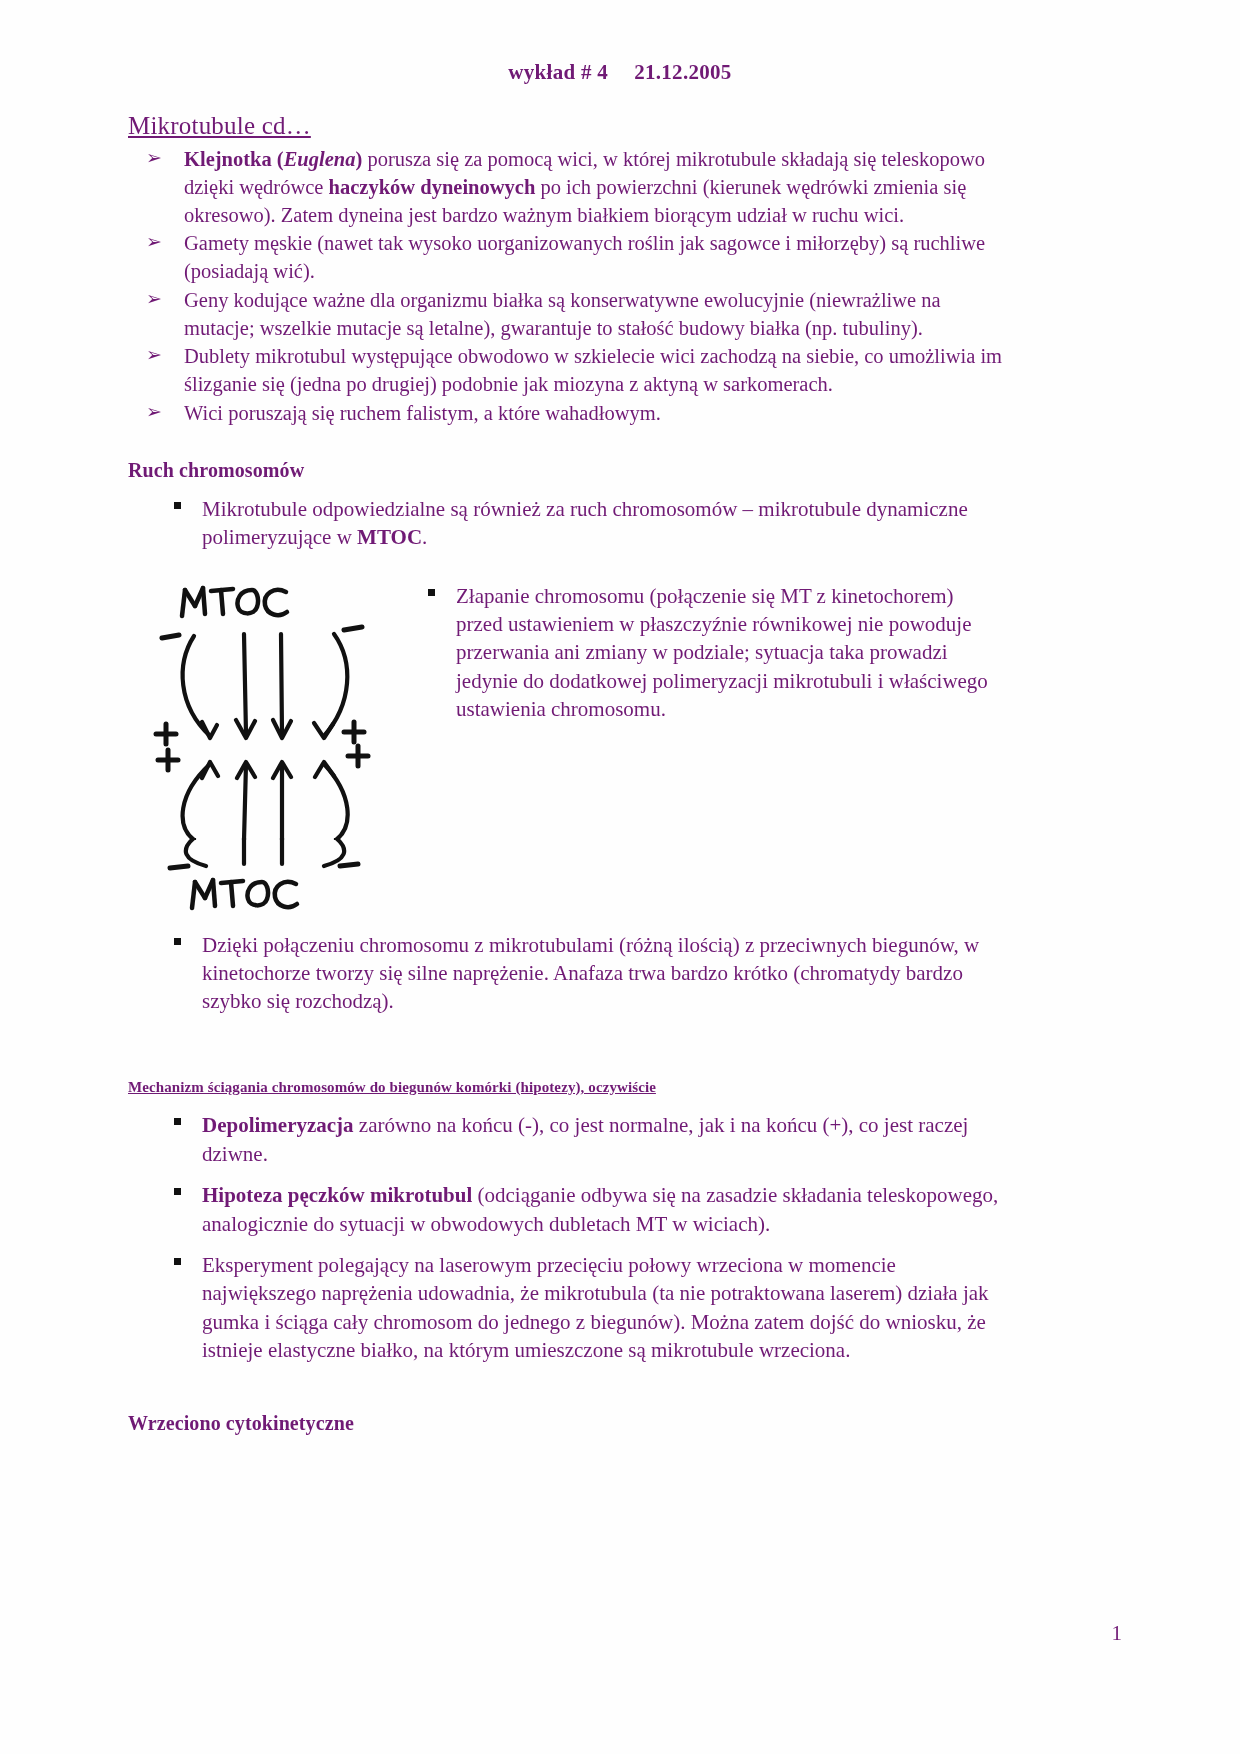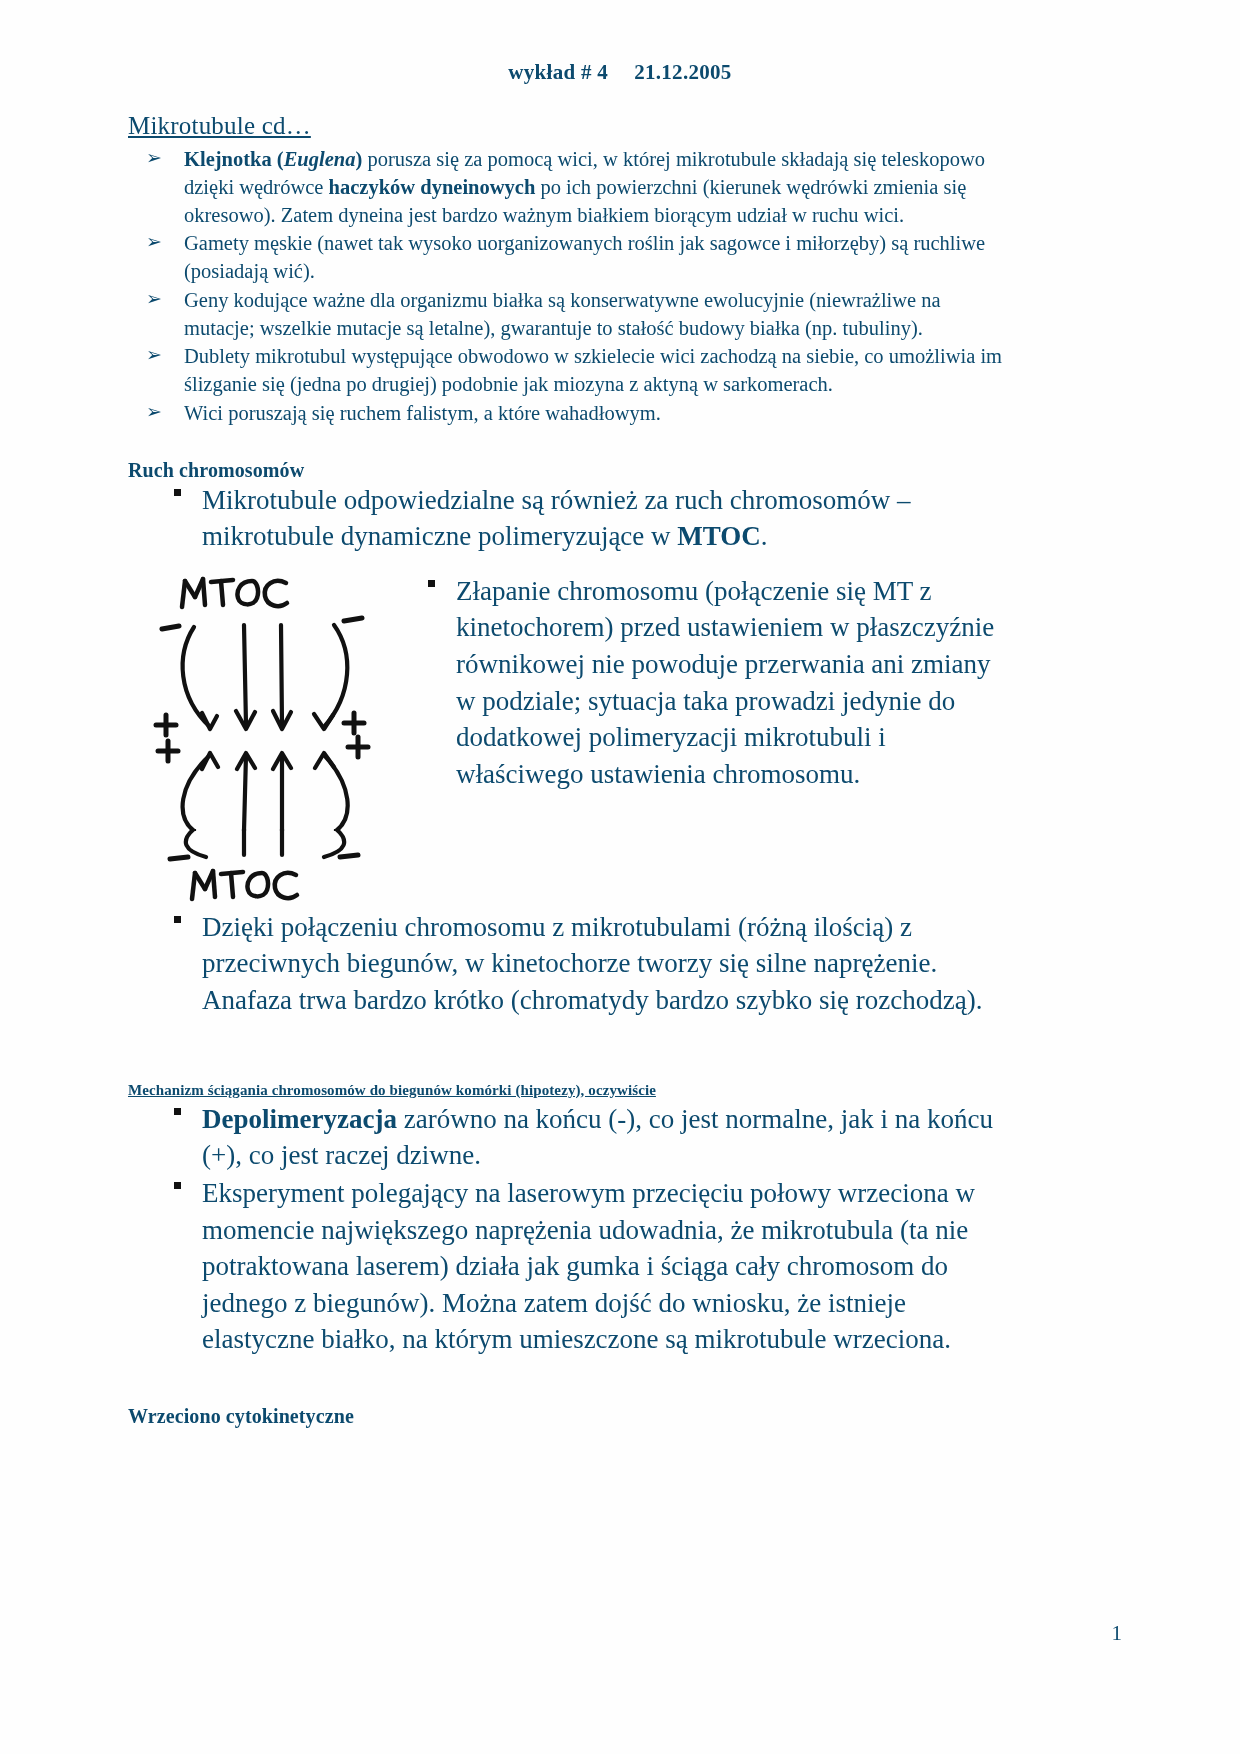--- a/index.html
+++ b/index.html
@@ -7,21 +7,21 @@
     margin: 0;
     padding: 0;
     background: #ffffff;
   }
   .page {
     position: relative;
     width: 1240px;
     height: 1754px;
     background: #fefefe;
     font-family: "Liberation Serif", "DejaVu Serif", serif;
-    color: #0c4a6e;
+    color: #701a75;
     overflow: hidden;
     box-sizing: border-box;
   }
 
   
   .doc-header {
     position: absolute;
     top: 60px;
     left: 0;
     width: 100%;
@@ -87,22 +87,23 @@
     top: -1px;
     font-size: 19px;
     font-weight: bold;
     font-family: "DejaVu Sans", sans-serif;
   }
 
   ul.lvl-square > li {
     position: relative;
     padding-left: 74px;
     margin-bottom: 1px;
-    font-size: 27px;
+    font-size: 21px;
     line-height: 1.355;
+    margin-top: 13px;
   }
   ul.lvl-square > li .bullet-glyph {
     position: absolute;
     left: 46px;
     top: 7px;
     width: 7px;
     height: 7px;
     background: #111;
   }
 
@@ -289,21 +290,21 @@
 
     <div class="spacer-xl"></div>
 
     
     <div>
       <div class="head-wide">
         <span>Mechanizm ściągania chromosomów do biegunów komórki (hipotezy), oczywiście</span><br>
       </div>
       <ul class="lvl-square" id="mech-list">
           <li><span class="bullet-glyph"></span><span><b>Depolimeryzacja</b><span> zarówno na końcu (-), co jest normalne, jak i na końcu (+), co jest raczej dziwne.</span></span></li>
-          <li><span class="bullet-glyph"></span></li>
+          <li><span class="bullet-glyph"></span><span><b>Hipoteza pęczków mikrotubul</b><span> (odciąganie odbywa się na zasadzie składania teleskopowego, analogicznie do sytuacji w obwodowych dubletach MT w wiciach).</span></span></li>
           <li><span class="bullet-glyph"></span><span><span>Eksperyment polegający na laserowym przecięciu połowy wrzeciona w momencie największego naprężenia udowadnia, że mikrotubula (ta nie potraktowana laserem) działa jak gumka i ściąga cały chromosom do jednego z biegunów). Można zatem dojść do wniosku, że istnieje elastyczne białko, na którym umieszczone są mikrotubule wrzeciona.</span></span></li>
         </ul>
     </div>
 
     <div class="spacer-lg"></div>
 
     
     <p class="head-bold-underline">Wrzeciono cytokinetyczne</p>
 
   </div>

